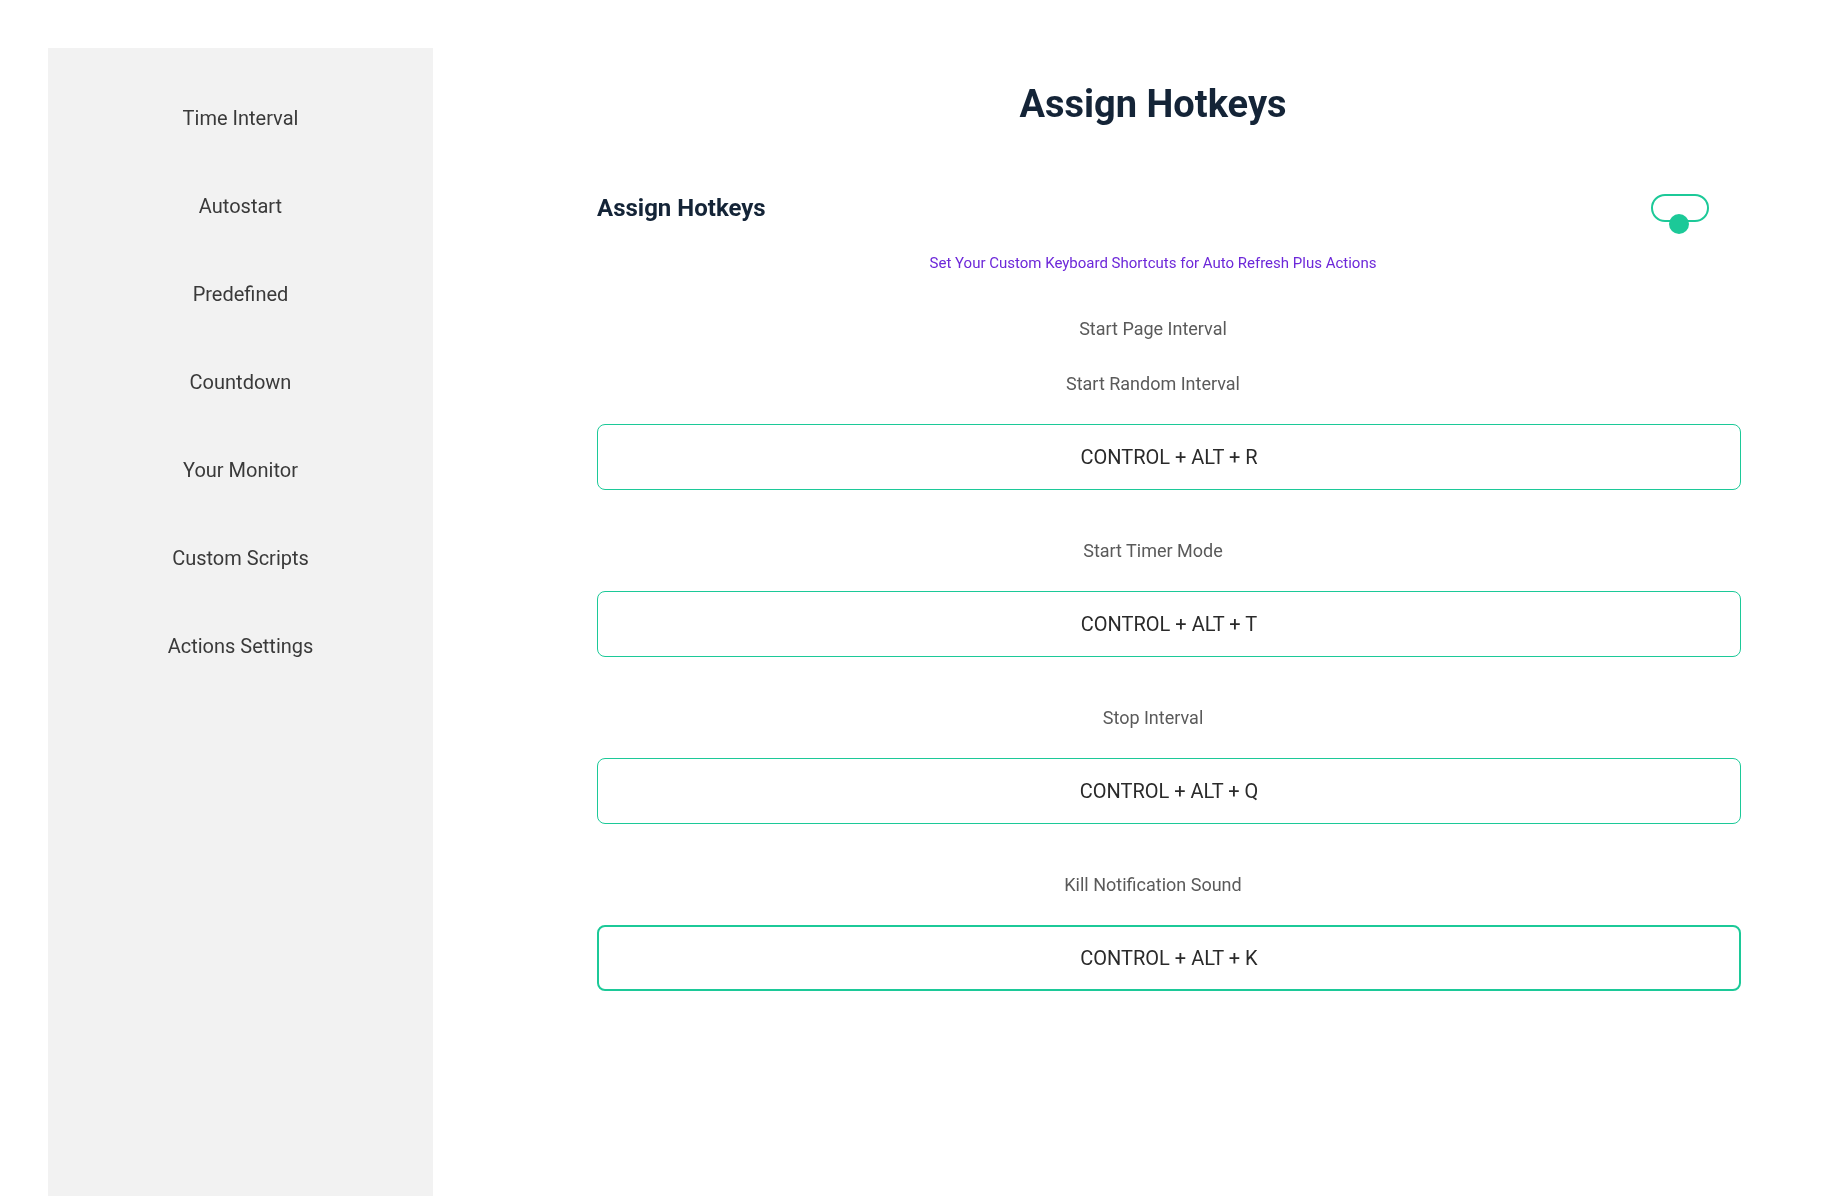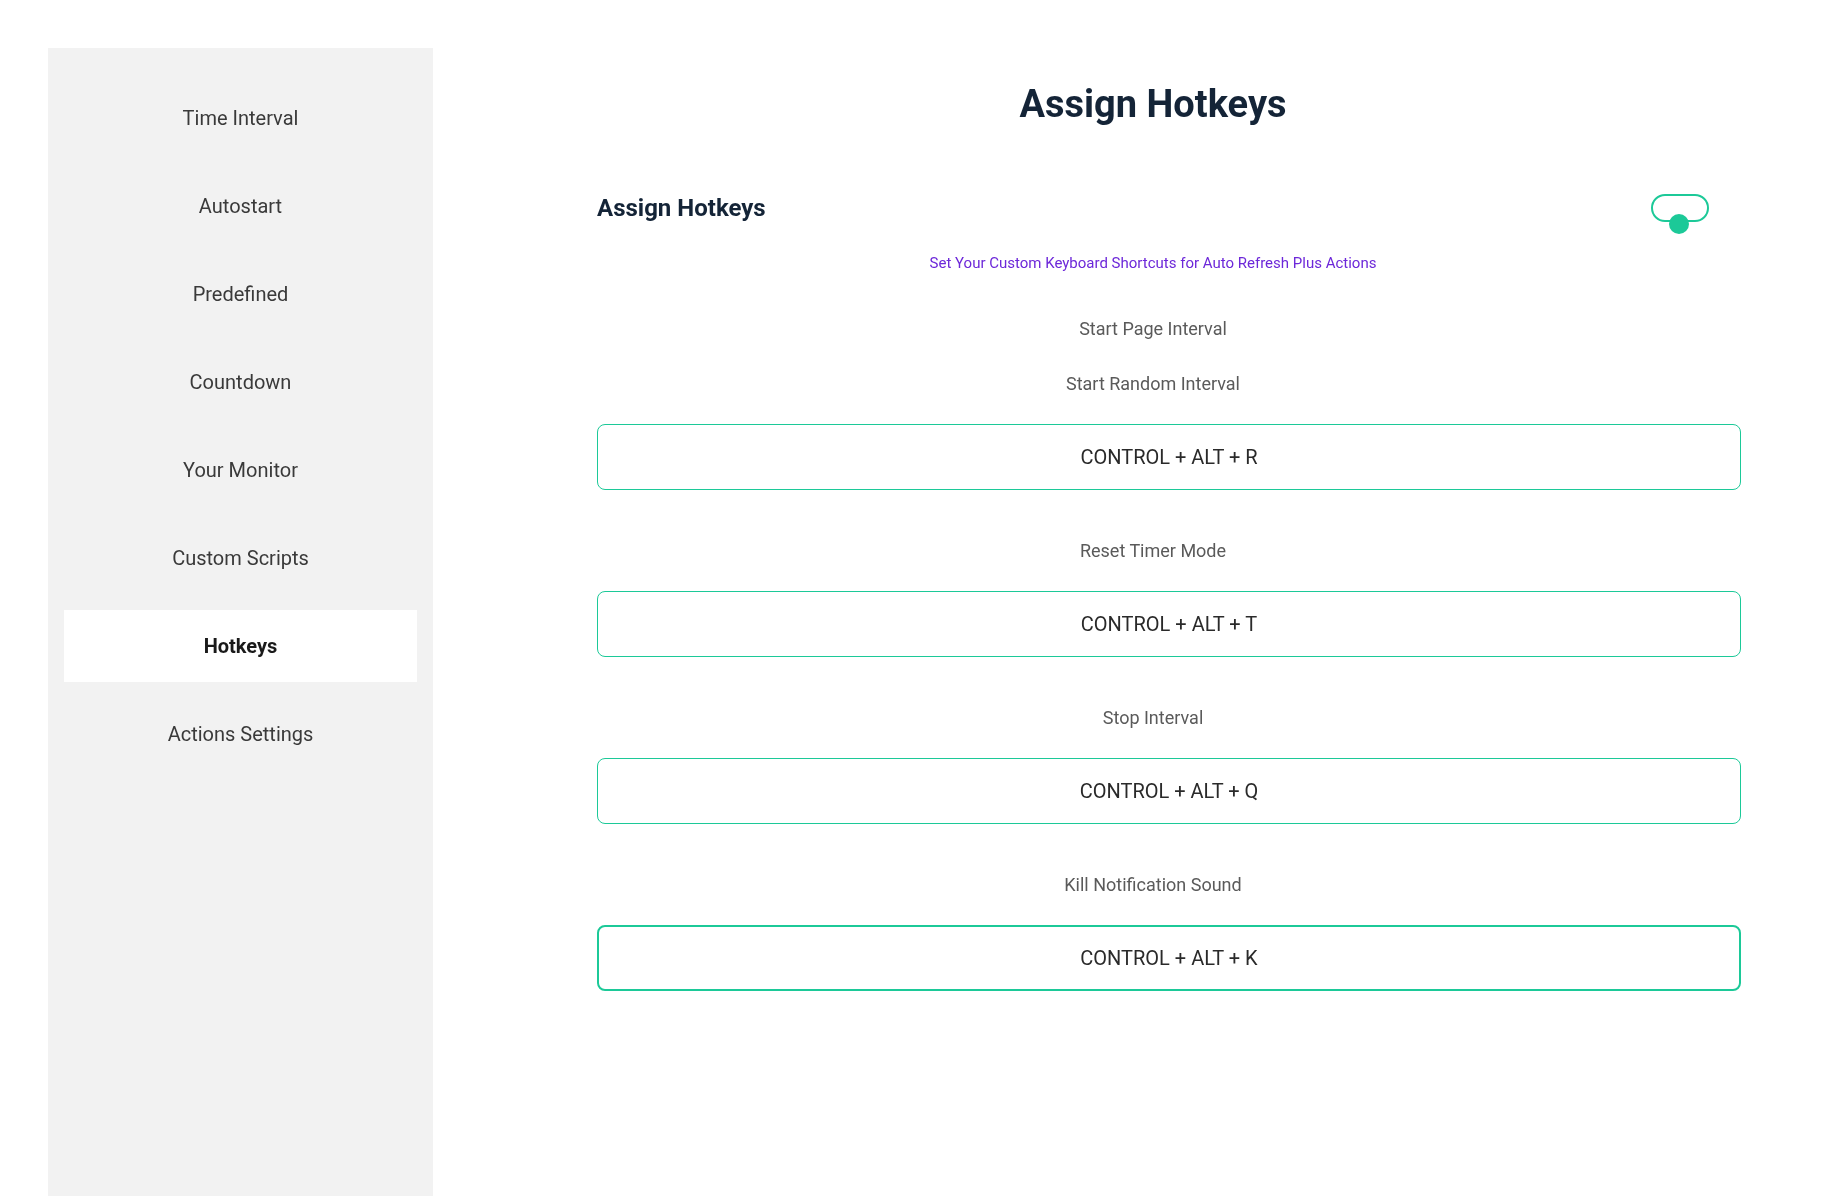--- a/index.html
+++ b/index.html
@@ -135,23 +135,20 @@
   </div>
   <div class="sidebar-item">
     <span>Countdown</span>
   </div>
   <div class="sidebar-item">
     <span>Your Monitor</span>
   </div>
   <div class="sidebar-item">
     <span>Custom Scripts</span>
   </div>
-  <div class="sidebar-item active">
-    <span>Hotkeys</span>
-  </div>
   <div class="sidebar-item">
     <span>Actions Settings</span>
   </div>
 </nav>
 
 <main class="main">
   <h1 class="page-title">Assign Hotkeys</h1>
 
   <div class="section-header">
     <h2 class="section-title">Assign Hotkeys</h2>
@@ -165,21 +162,21 @@
   <div class="field-group">
     <label class="field-label">Start Page Interval</label>
   </div>
 
   <div class="field-group">
     <label class="field-label">Start Random Interval</label>
     <input type="text" class="hotkey-input" value="CONTROL + ALT + R" style="">
   </div>
 
   <div class="field-group">
-    <label class="field-label">Reset Timer Mode</label>
+    <label class="field-label">Start Timer Mode</label>
     <input type="text" class="hotkey-input" value="CONTROL + ALT + T" style="">
   </div>
 
   <div class="field-group">
     <label class="field-label">Stop Interval</label>
     <input type="text" class="hotkey-input" value="CONTROL + ALT + Q" style="">
   </div>
 
   <div class="field-group">
     <label class="field-label">Kill Notification Sound</label>

